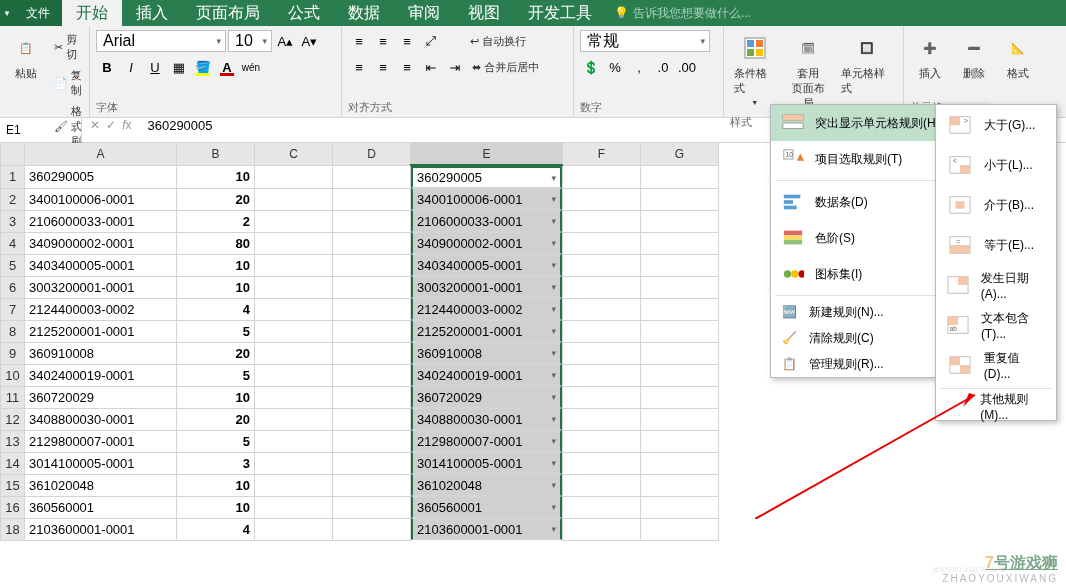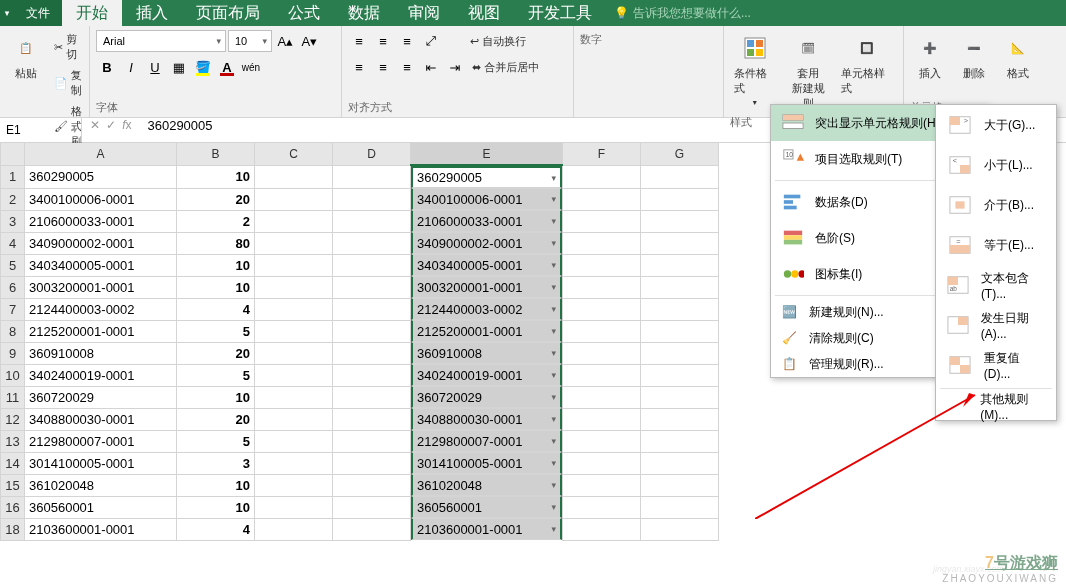--- a/index.html
+++ b/index.html
@@ -16,21 +16,21 @@
 
 .ribbon { height: 92px; background: #f1f1f1; border-bottom: 1px solid #d4d4d4; display: flex; }
 .r-group { border-right: 1px solid #d4d4d4; padding: 4px 6px 2px; display: flex; flex-direction: column; justify-content: space-between; }
 .r-group-label { text-align: left; font-size: 11px; color: #666; padding-top: 2px; }
 .r-body { flex: 1; display: flex; align-items: flex-start; gap: 4px; }
 .rbtn-lg { display: flex; flex-direction: column; align-items: center; gap: 2px; padding: 2px 4px; cursor: pointer; font-size: 11px; color: #333; }
 .rbtn-lg .ic { width: 32px; height: 32px; display: flex; align-items: center; justify-content: center; }
 .r-col { display: flex; flex-direction: column; gap: 2px; }
 .r-row { display: flex; align-items: center; gap: 2px; min-height: 22px; }
 .rbtn-sm { padding: 2px 4px; cursor: pointer; font-size: 11px; color: #333; display: flex; align-items: center; gap: 3px; }
-.sel { background: #fff; border: 1px solid #c0c0c0; height: 22px; padding: 0 18px 0 6px; font-size: 11px; display: flex; align-items: center; position: relative; }
+.sel { background: #fff; border: 1px solid #c0c0c0; height: 22px; padding: 0 18px 0 6px; font-size: 16px; display: flex; align-items: center; position: relative; }
 .sel::after { content: "▾"; position: absolute; right: 4px; font-size: 9px; color: #666; }
 .square { width: 22px; height: 22px; display: flex; align-items: center; justify-content: center; font-size: 13px; border: 1px solid transparent; }
 
 
 .fbar { height: 25px; border-bottom: 1px solid #d4d4d4; display: flex; align-items: flex-start; background: #fff; }
 .namebox { width: 82px; border-right: 1px solid #d4d4d4; height: 100%; display: flex; align-items: center; padding: 0 6px; position: relative; }
 .namebox::after { content: "▾"; position: absolute; right: 4px; font-size: 9px; color: #999; }
 .fx-btns { display: flex; gap: 6px; padding: 0 8px; color: #999; }
 .fx-input { flex: 1; padding: 0 8px; font-size: 13px; }
 
@@ -174,20 +174,32 @@
         <div class="rbtn-sm">
             <span>⬌</span>
             <span>合并后居中</span>
           </div>
       </div>
     </div>
     <div class="r-group-label">对齐方式</div>
   </div>
 
   <div class="r-group" style="width:150px">
+    <div class="r-body" style="flex-direction:column;gap:4px">
+      <div class="r-row">
+          <div class="sel" style="width:130px">常规</div>
+        </div>
+      <div class="r-row">
+        <div class="square">💲</div>
+        <div class="square">%</div>
+        <div class="square">,</div>
+        <div class="square">.0</div>
+        <div class="square">.00</div>
+      </div>
+    </div>
     <div class="r-group-label">数字</div>
   </div>
 
   <div class="r-group" style="width:180px">
     <div class="r-body">
       <div class="rbtn-lg">
         <span class="ic">
           <svg class="ic-cf" viewBox="0 0 24 24">
               <rect x="2" y="2" width="20" height="20" fill="#fff" stroke="#888"></rect>
               <rect x="4" y="4" width="7" height="7" fill="#5b9bd5"></rect>
@@ -195,21 +207,21 @@
               <rect x="4" y="13" width="7" height="7" fill="#70ad47"></rect>
               <rect x="13" y="13" width="7" height="7" fill="#ffc000"></rect>
             </svg>
         </span>
         <span>条件格式</span>
           <span style="font-size:8px">▾</span>
       </div>
       <div class="rbtn-lg">
         <span class="ic">🗓</span>
         <span style="white-space:pre-line;text-align:center">套用
-新建规则</span>
+页面布局</span>
       </div>
       <div class="rbtn-lg">
         <span class="ic">🔲</span>
         <span>单元格样式</span>
       </div>
     </div>
     <div class="r-group-label">样式</div>
   </div>
 
   <div class="r-group" style="width:140px;border-right:none">
@@ -552,34 +564,34 @@
           <rect x="1" y="10" width="22" height="9" fill="#f4c7a8"></rect>
           <text x="8" y="9" font-size="8" fill="#666">=</text>
         </svg>
       </span>
       <span>等于(E)...</span>
     </div>
   <div class="menu-item">
       <span class="mic">
         <svg class="icm" viewBox="0 0 24 20">
           <rect x="1" y="1" width="22" height="18" fill="#fff" stroke="#bbb"></rect>
-          <rect x="1" y="1" width="11" height="9" fill="#f4c7a8"></rect>
-          <text x="3" y="17" font-size="7" fill="#666">ab</text>
-        </svg>
-      </span>
-      <span>文本包含(T)...</span>
+          <rect x="12" y="1" width="11" height="9" fill="#f4c7a8"></rect>
+        </svg>
+      </span>
+      <span>发生日期(A)...</span>
     </div>
   <div class="menu-item">
       <span class="mic">
         <svg class="icm" viewBox="0 0 24 20">
           <rect x="1" y="1" width="22" height="18" fill="#fff" stroke="#bbb"></rect>
-          <rect x="12" y="1" width="11" height="9" fill="#f4c7a8"></rect>
-        </svg>
-      </span>
-      <span>发生日期(A)...</span>
+          <rect x="1" y="1" width="11" height="9" fill="#f4c7a8"></rect>
+          <text x="3" y="17" font-size="7" fill="#666">ab</text>
+        </svg>
+      </span>
+      <span>文本包含(T)...</span>
     </div>
   <div class="menu-item">
       <span class="mic">
         <svg class="icm" viewBox="0 0 24 20">
           <rect x="1" y="1" width="22" height="18" fill="#fff" stroke="#bbb"></rect>
           <rect x="1" y="1" width="11" height="9" fill="#f4c7a8"></rect>
           <rect x="12" y="10" width="11" height="9" fill="#f4c7a8"></rect>
         </svg>
       </span>
       <span>重复值(D)...</span>

